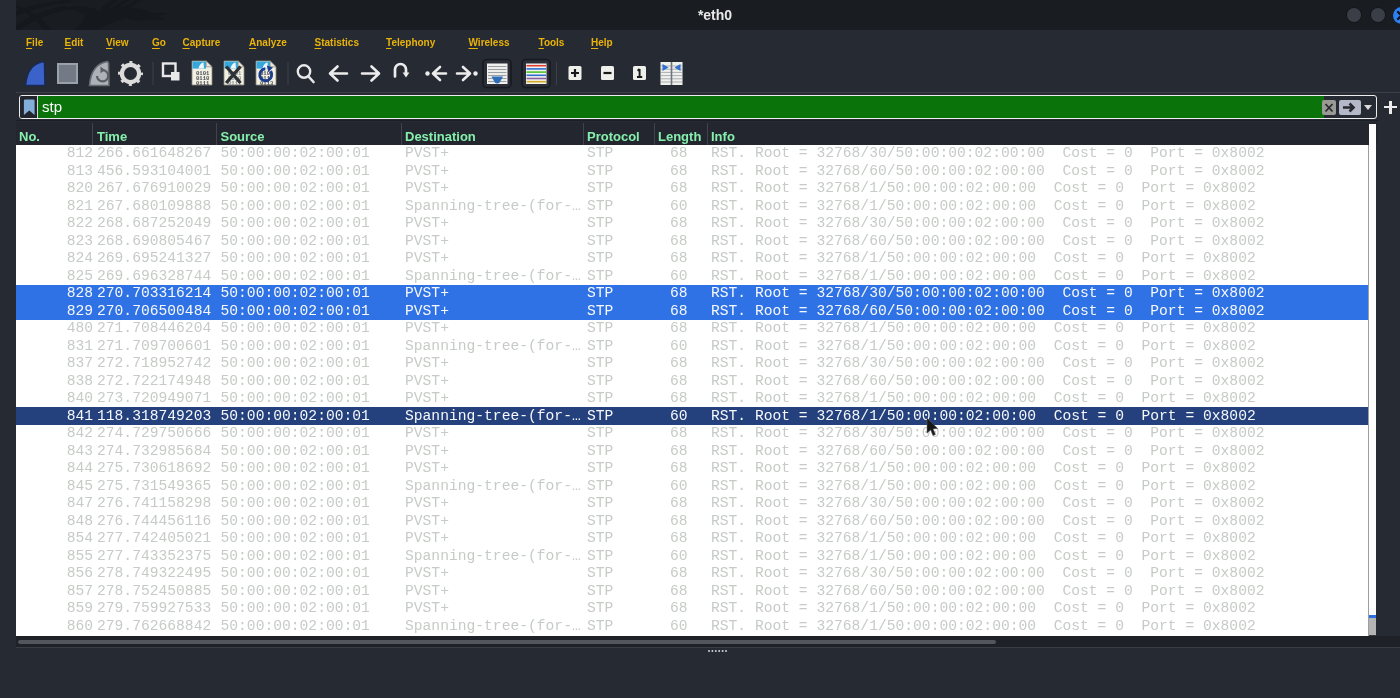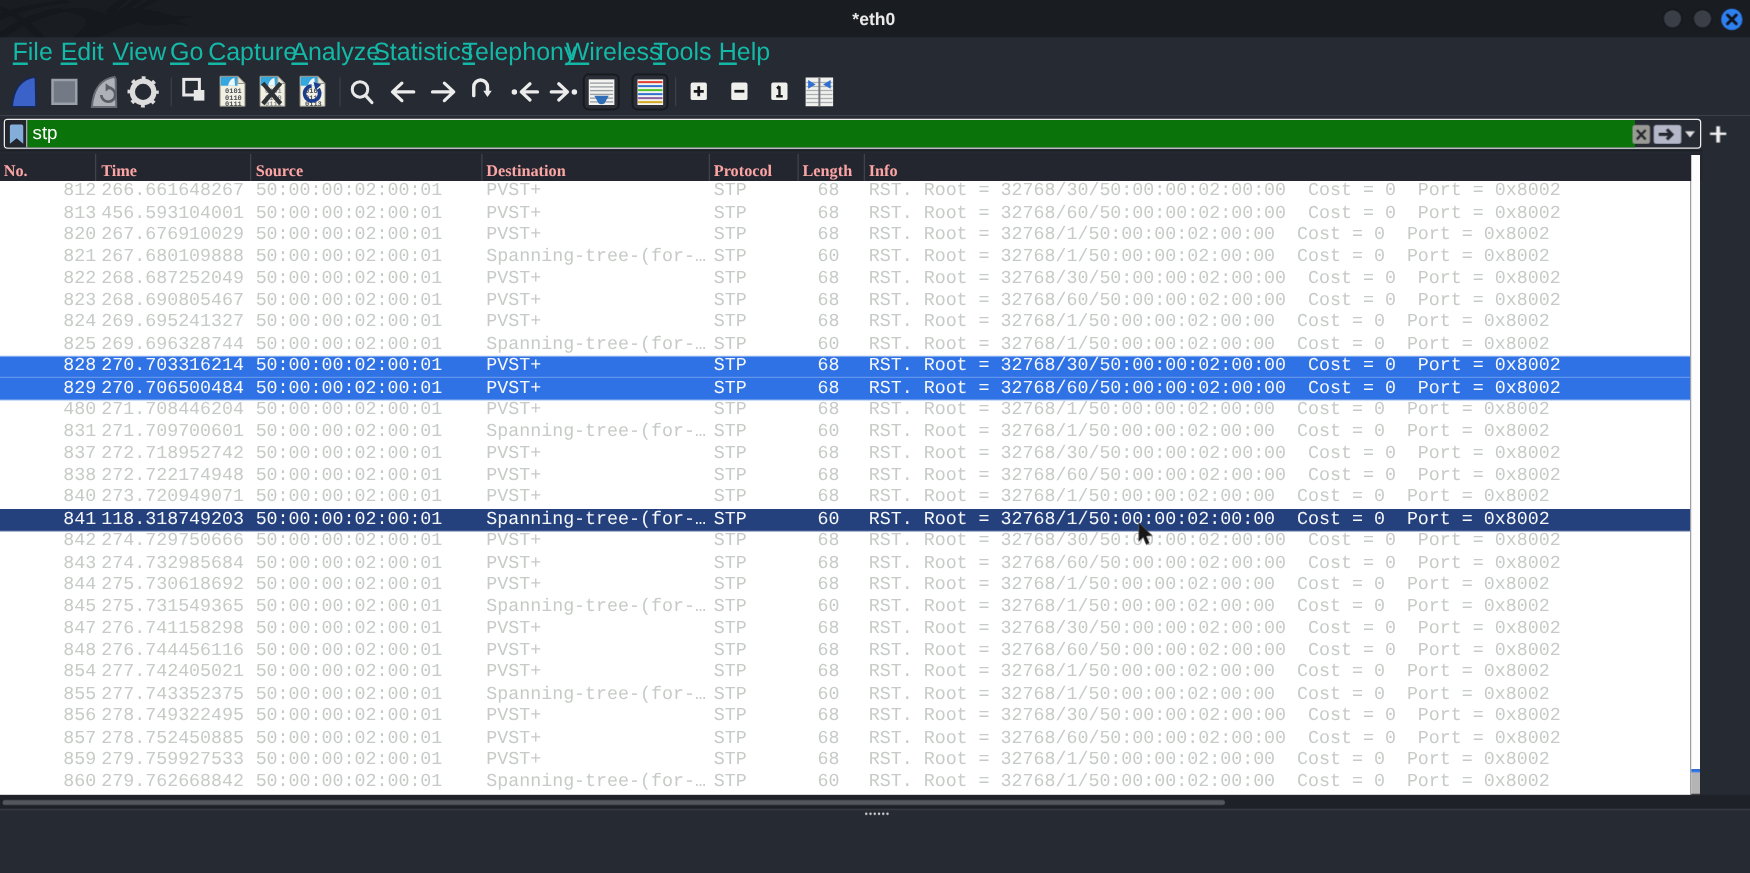--- a/index.html
+++ b/index.html
@@ -1,27 +1,27 @@
 <!DOCTYPE html>
 <html><head><meta charset="utf-8">
 <style>
 * { margin:0; padding:0; box-sizing:border-box; }
 html,body { width:1400px; height:698px; background:#262a33; overflow:hidden;
   font-family:"Liberation Sans", sans-serif; position:relative; }
-#all { position:absolute; left:0; top:0; width:1232px; height:698px; }
+#all { position:absolute; left:16px; top:0; width:1232px; height:698px; }
 #titlebar { position:absolute; left:0; top:0; width:1400px; height:30px; background:#191c21; }
 #dragon { position:absolute; left:0; top:0; }
 #wtitle { position:absolute; transform:translateZ(0); top:0; left:0; width:1398px; text-align:center; line-height:30px;
   color:#e9e9e9; font-size:14px; font-weight:bold; }
 .wbtn { position:absolute; top:7px; width:16px; height:16px; border-radius:50%;
   background:#3a3e47; border:1.5px solid #14161a; }
 #wb1 { left:1330px; } #wb2 { left:1353.5px; }
 #wb3 { left:1377px; top:6.5px; width:17px; height:17px; background:#2e7ff0; border:none; }
 #menubar { position:absolute; left:0; top:30px; width:1400px; height:27px; background:#262a33; }
-.mi { position:absolute; transform:translateZ(0); top:-1.2px; line-height:27px; font-size:20px; color:#14b8a6; }
+.mi { position:absolute; transform:translateZ(0); top:-1.2px; line-height:27px; font-size:10px; color:#eab308;font-weight:bold; }
 .mi u { text-underline-offset:2px; }
 #toolbar { position:absolute; left:0; top:57px; width:1400px; height:35px; background:#262a33; }
 #tbar { position:absolute; left:0; top:-1px; transform:translateZ(0); }
 #tbline { position:absolute; left:0; top:92px; width:1400px; height:1px; background:#3c4048; }
 #filterrow { position:absolute; left:0; top:93px; width:1400px; height:31px; background:#262a33; }
 #fbox { position:absolute; left:3px; top:2px; width:1358px; height:24px; border:1px solid #ededed;
   border-radius:3px; background:#262a33; overflow:hidden; }
 #fgreen { position:absolute; left:18px; top:0; width:1286px; height:22px; background:#0a730a; }
 #fbook { position:absolute; left:0; top:0; width:18px; height:22px; background:#22252c;
   border-right:1px solid #d8d8d8; }
@@ -29,21 +29,21 @@
 #fxbtn { position:absolute; left:1302px; top:3.5px; width:14px; height:15px; background:#9a9a95;
   border-radius:2px; }
 #fabtn { position:absolute; left:1318.5px; top:3.5px; width:22px; height:15px; background:#b4b8c9;
   border-radius:2px; }
 #fcaret { position:absolute; left:1344px; top:8.5px; width:0; height:0;
   border-left:4.5px solid transparent; border-right:4.5px solid transparent; border-top:5.5px solid #dcdcdc; }
 #fplus1 { position:absolute; left:1368px; top:105.7px; width:13px; height:2.6px; background:#ececec; }
 #fplus2 { position:absolute; left:1373.2px; top:100.5px; width:2.6px; height:13px; background:#ececec; }
 #hdrline { position:absolute; left:0; top:119.6px; width:1362px; height:1.8px; background:#1b1e23; }
 #thead { position:absolute; left:0; top:121.5px; width:1362px; height:23px; background:#23262e; }
-.hl { position:absolute; transform:translateZ(0); top:3px; line-height:23px; font-size:13px; font-weight:bold; color:#fca5a5;font-family:Liberation Serif, serif; }
+.hl { position:absolute; transform:translateZ(0); top:3px; line-height:23px; font-size:13px; font-weight:bold; color:#86efac; }
 .hs { position:absolute; top:1px; width:1px; height:22px; background:#3f434c; }
 #rows { position:absolute; left:0; top:144.5px; width:1352px; height:491.8px; background:#fff;
   overflow:hidden; font-family:"Liberation Mono", monospace; font-size:14.65px; color:#c7cbc7; }
 .r { position:absolute; left:0; width:1352px; height:17.5px; line-height:17.5px; white-space:pre; }
 .r span { position:absolute; top:0.7px; transform:translateZ(0); }
 .s1 { background:#2f72e5; color:#f6f8fa; }
 .s2 { background:#24417e; color:#f6f8fa; }
 .c1 { left:0; width:77px; text-align:right; }
 .c2 { left:81px; } .c3 { left:204.5px;text-align:right; } .c4 { left:389px; } .c5 { left:571px; }
 .c6 { left:637px; width:51.5px; text-align:center; } .c7 { left:695px; }

